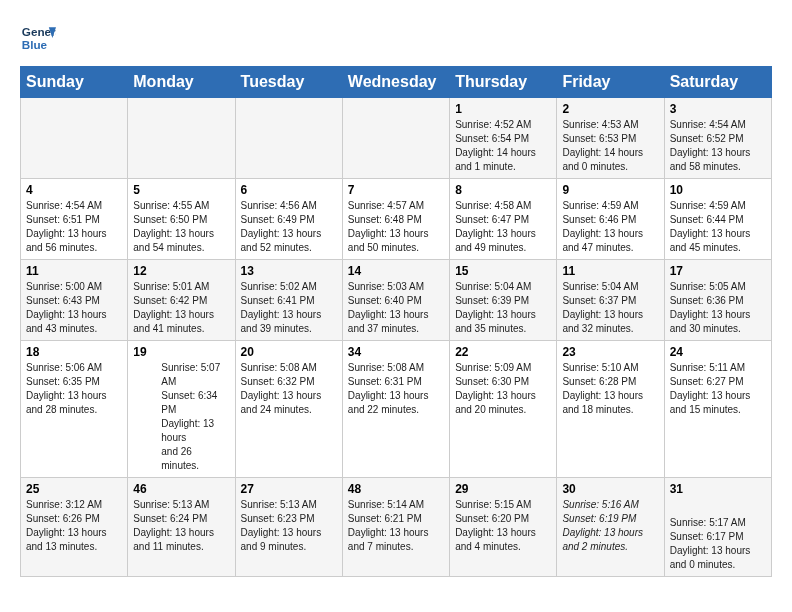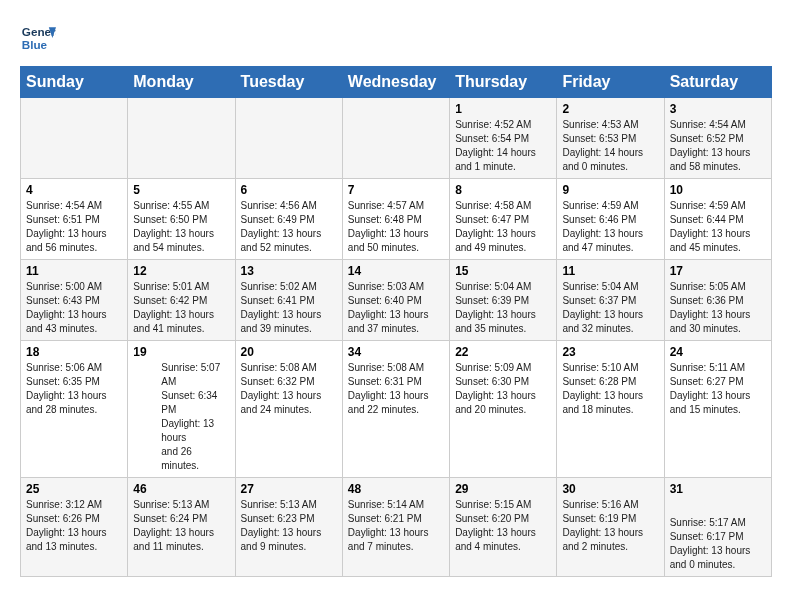--- a/index.html
+++ b/index.html
@@ -322,21 +322,21 @@
         </td>
         <td>
           <span class="day-number">29</span>
           <div class="day-info" style="white-space: pre-line;">Sunrise: 5:15 AM
 Sunset: 6:20 PM
 Daylight: 13 hours
 and 4 minutes.</div>
         </td>
         <td>
           <span class="day-number">30</span>
-          <div class="day-info" style="white-space: pre-line;">Sunrise: 5:16 AM
+          <div class="day-info" style="white-space: pre-line; font-style: italic;">Sunrise: 5:16 AM
 Sunset: 6:19 PM
 Daylight: 13 hours
 and 2 minutes.</div>
         </td>
         <td>
           <span class="day-number">31</span>
           <div class="day-info" style="white-space: pre-line; margin-top: 20px;">Sunrise: 5:17 AM
 Sunset: 6:17 PM
 Daylight: 13 hours
 and 0 minutes.</div>

